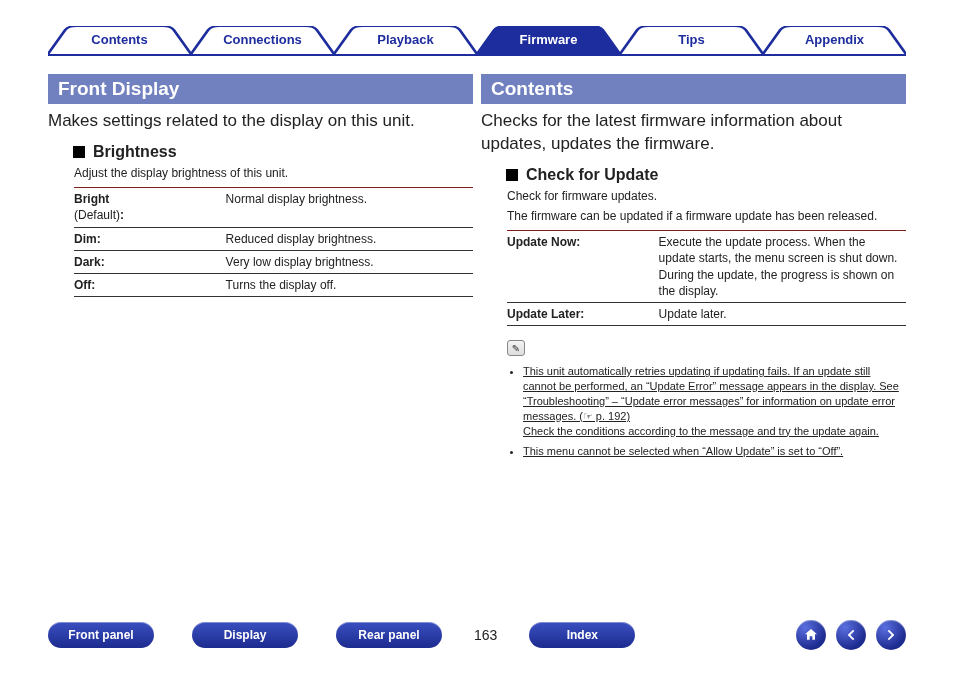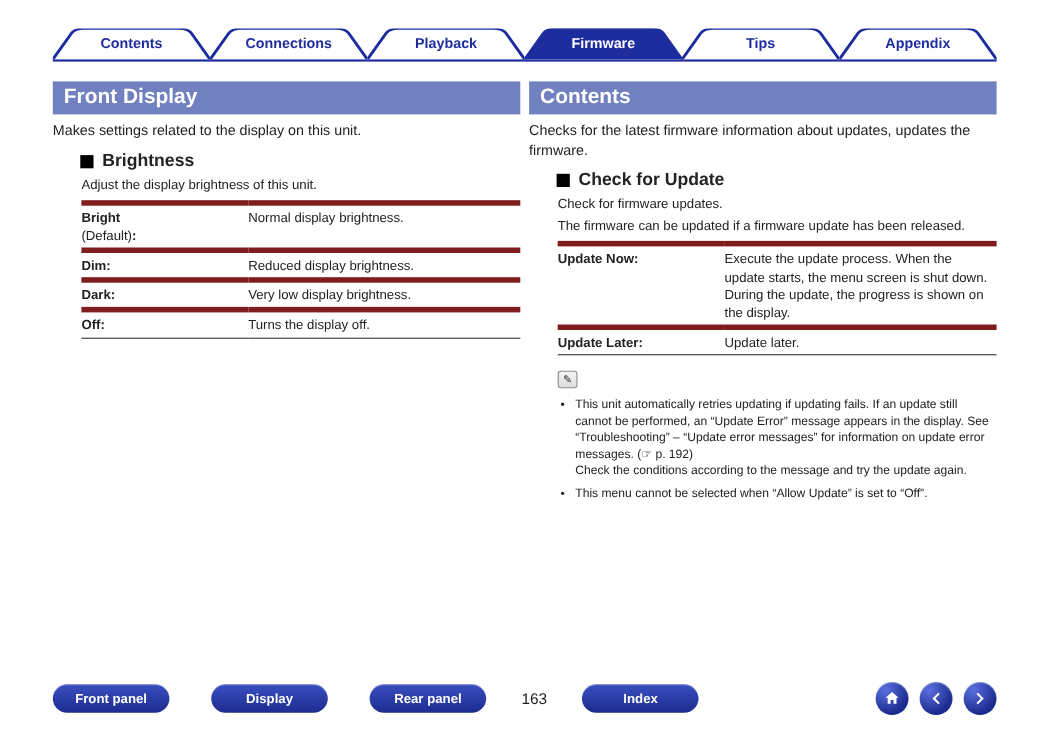--- a/index.html
+++ b/index.html
@@ -76,21 +76,21 @@
 
   .section-hdr {
     background: var(--section-hdr);
     color: #fff;
     font-weight: bold;
     font-size: 19px;
     padding: 4px 10px;
     margin-bottom: 6px;
   }
   .intro {
-    font-size: 13px;
+    font-size: 17px;
     margin: 0 0 10px 0;
     line-height: 1.35;
   }
   .subhdr {
     display: flex;
     align-items: center;
     gap: 8px;
     font-weight: bold;
     font-size: 16px;
     margin: 6px 0 4px 0;
@@ -106,21 +106,21 @@
     line-height: 1.35;
   }
 
   table.opt {
     margin-left: 26px;
     width: calc(100% - 26px);
     border-collapse: collapse;
     font-size: 12px;
   }
   table.opt td {
-    border-top: 5px solid #7f1d1d;
+    border-top: 1px solid #7f1d1d;
     border-bottom: 1px solid #333;
     padding: 3px 4px 3px 0;
     vertical-align: top;
     line-height: 1.35;
   }
   table.opt td:first-child {
     width: 38%;
     font-weight: bold;
   }
   table.opt td:first-child .light {
@@ -143,20 +143,21 @@
     color: #333;
     margin-bottom: 6px;
   }
   .note-box ul {
     margin: 2px 0 0 0;
     padding-left: 16px;
   }
   .note-box li {
     margin-bottom: 6px;
     line-height: 1.35;
+    text-decoration: underline;
   }
 
   
   .footer {
     position: absolute;
     left: 48px;
     right: 48px;
     bottom: 22px;
     height: 32px;
     display: flex;

